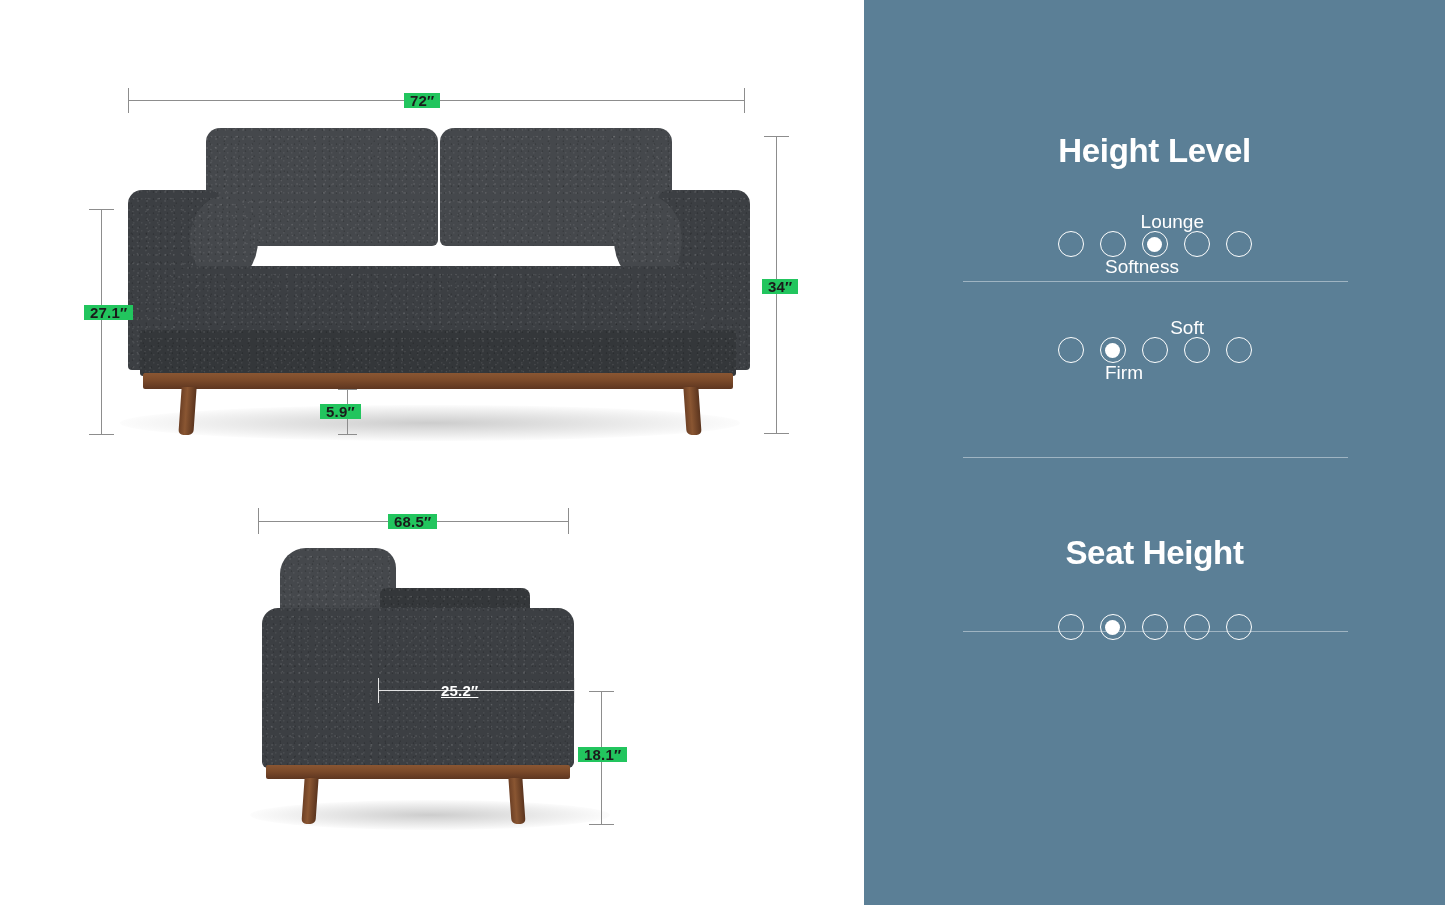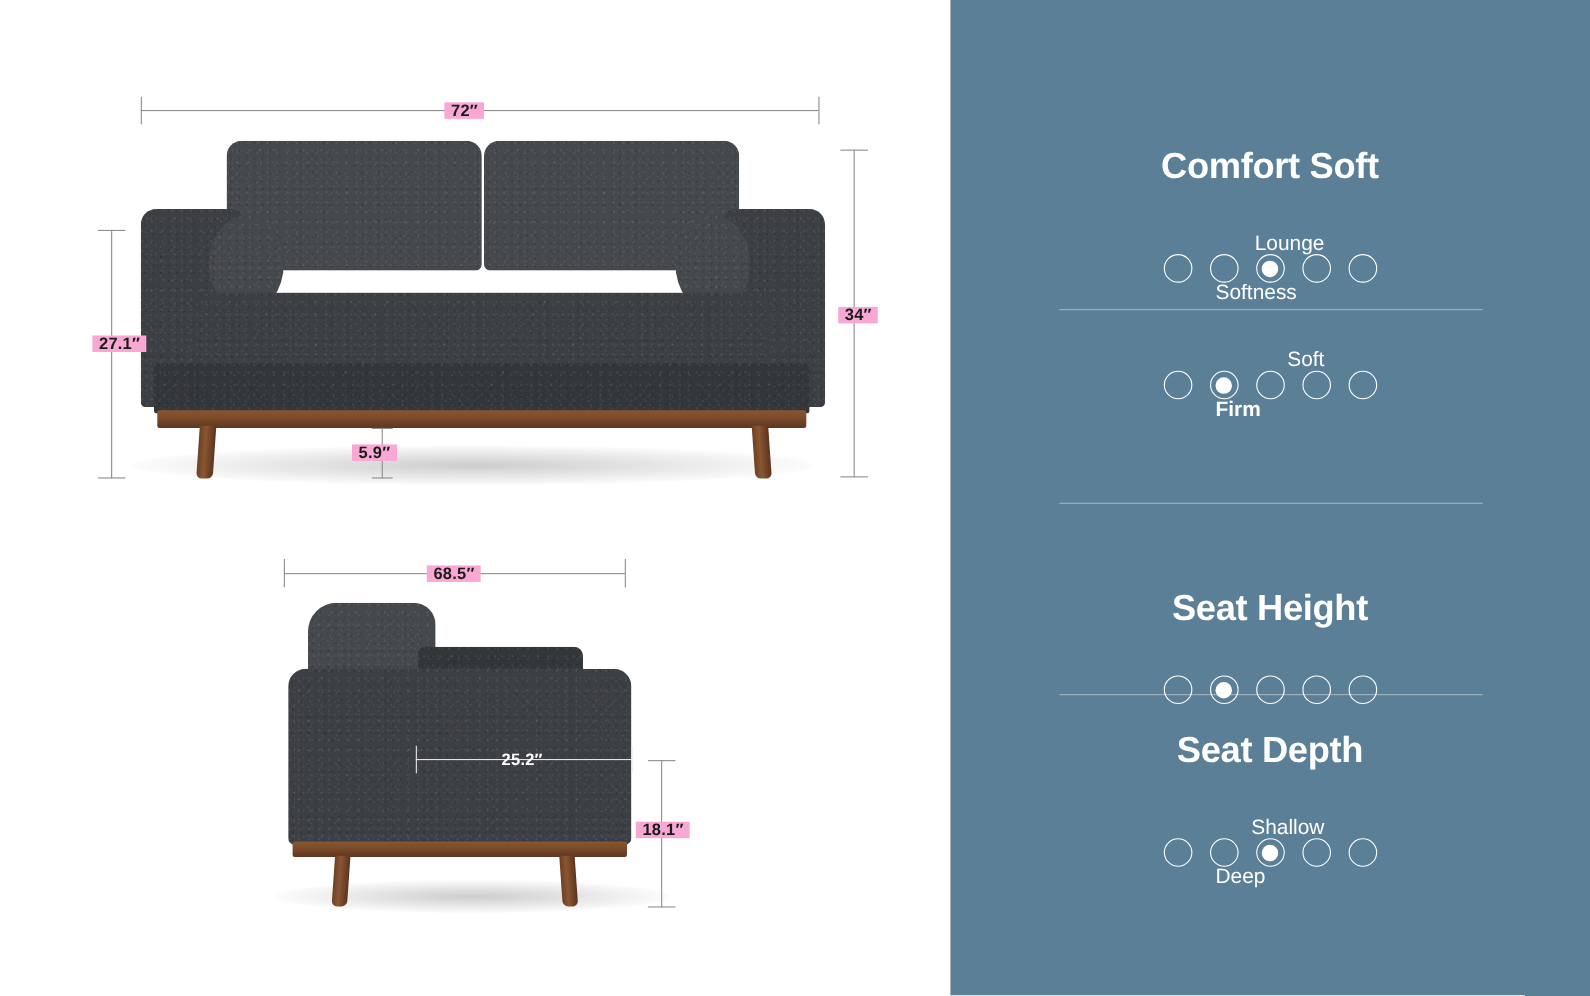--- a/index.html
+++ b/index.html
@@ -30,21 +30,21 @@
   }
 
   .dim-label {
     position: absolute;
     font-family: "Liberation Sans", sans-serif;
     font-weight: bold;
     font-size: 15px;
     color: #1b1b1b;
     letter-spacing: .2px;
     white-space: nowrap;
-    background: #f9a8d4;
+    background: #22c55e;
     padding: 0 6px;
     line-height: 1;
   }
   .dim-label.on-fabric {
     color: #ffffff;
     background: transparent;
   }
 
   
   .rule-h {
@@ -236,33 +236,33 @@
       <div class="sofa leg" style="left:510px; top:778px; width:14px; height:46px; border-radius:0 0 5px 5px; transform:skewX(4deg);"></div>
 
       <div class="rule-h" style="left:258px; top:521px; width:310px;"></div>
       <div class="cap-v" style="left:258px; top:508px; height:26px;"></div>
       <div class="cap-v" style="left:568px; top:508px; height:26px;"></div>
       <div class="dim-label" style="left:388px; top:514px;">68.5″</div>
 
       <div class="rule-h light" style="left:378px; top:690px; width:197px;"></div>
       <div class="cap-v light" style="left:378px; top:678px; height:25px;"></div>
       <div class="cap-v light" style="left:574px; top:678px; height:25px;"></div>
-      <div class="dim-label on-fabric" style="left:450px; top:683px;">25.2″</div>
+      <div class="dim-label on-fabric" style="left:435px; top:683px;text-decoration:underline;">25.2″</div>
 
       <div class="rule-v" style="left:601px; top:691px; height:134px;"></div>
       <div class="cap-h" style="left:589px; top:691px; width:25px;"></div>
       <div class="cap-h" style="left:589px; top:824px; width:25px;"></div>
       <div class="dim-label" style="left:578px; top:747px;text-align:center;">18.1″</div>
     </div>
   </div>
 
   <div id="spec-panel" style="background: rgb(91, 127, 150);">
 
     <div class="spec-group" style="top:134px;">
-      <div class="spec-title">Comfort Soft</div>
+      <div class="spec-title">Height Level</div>
       <div class="spec-row" style="margin-top:45px;">
         <div class="spec-end-label left" style="width:135px; padding-right:18px;">Lounge</div>
         <div class="dots">
           <div class="dot">
               <span class="fill"></span>
             </div>
           <div class="dot">
               <span class="fill"></span>
             </div>
           <div class="dot on">
@@ -293,21 +293,21 @@
           <div class="dot">
               <span class="fill"></span>
             </div>
           <div class="dot">
               <span class="fill"></span>
             </div>
           <div class="dot">
               <span class="fill"></span>
             </div>
         </div>
-        <div class="spec-end-label right" style="width:135px; padding-left:18px;font-weight:bold;">Firm</div>
+        <div class="spec-end-label right" style="width:135px; padding-left:18px;">Firm</div>
       </div>
     </div>
     <div class="spec-divider" style="top:457px;"></div>
 
     <div class="spec-group" style="top:492px;margin-top:44px;">
       <div class="spec-title">Seat Height</div>
       <div class="spec-row" style="margin-top:45px;">
         <div class="spec-end-label left" style="width:0; padding:0;"></div>
         <div class="dots">
           <div class="dot">
@@ -324,38 +324,14 @@
             </div>
           <div class="dot">
               <span class="fill"></span>
             </div>
         </div>
         <div class="spec-end-label right" style="width:0; padding:0;"></div>
       </div>
     </div>
     <div class="spec-divider" style="top:631px;"></div>
 
-    <div class="spec-group" style="top:665px;">
-      <div class="spec-title">Seat Depth</div>
-      <div class="spec-row" style="margin-top:45px;">
-        <div class="spec-end-label left" style="width:135px; padding-right:18px;">Shallow</div>
-        <div class="dots">
-          <div class="dot">
-              <span class="fill"></span>
-            </div>
-          <div class="dot">
-              <span class="fill"></span>
-            </div>
-          <div class="dot on">
-              <span class="fill"></span>
-            </div>
-          <div class="dot">
-              <span class="fill"></span>
-            </div>
-          <div class="dot">
-              <span class="fill"></span>
-            </div>
-        </div>
-        <div class="spec-end-label right" style="width:135px; padding-left:18px;">Deep</div>
-      </div>
-    </div>
   </div>
 </div>
 
 </body></html>

